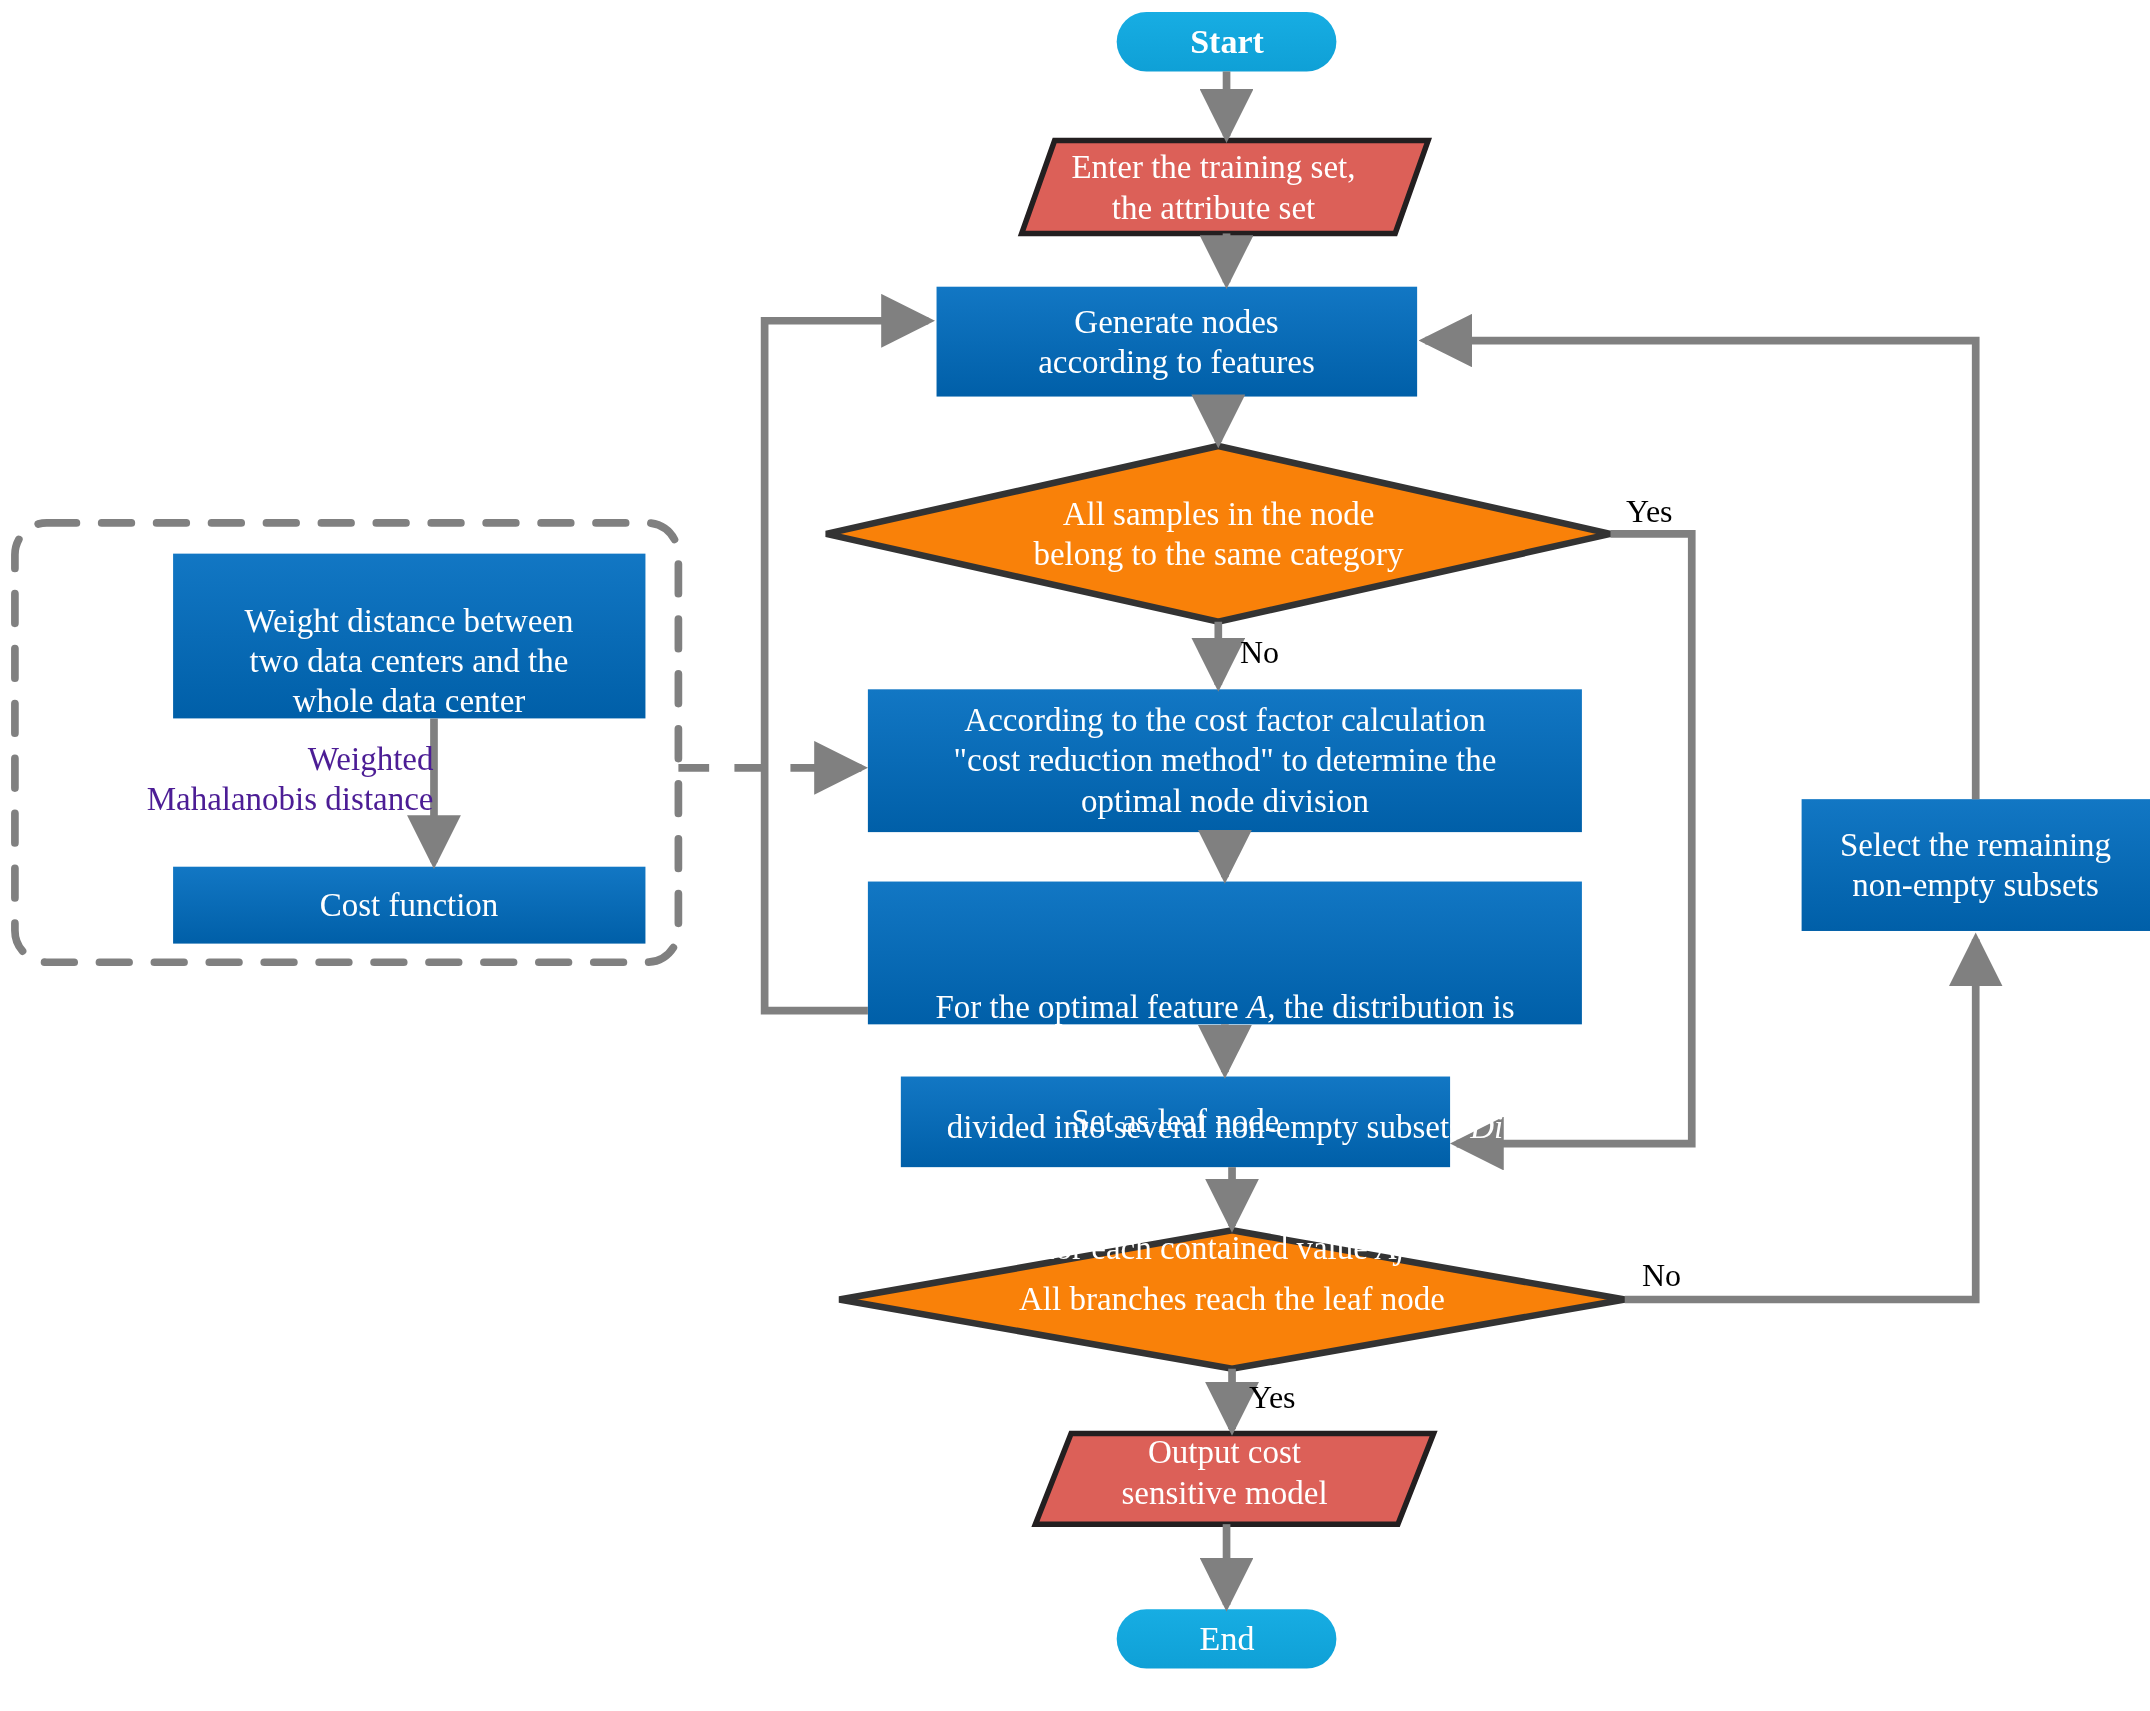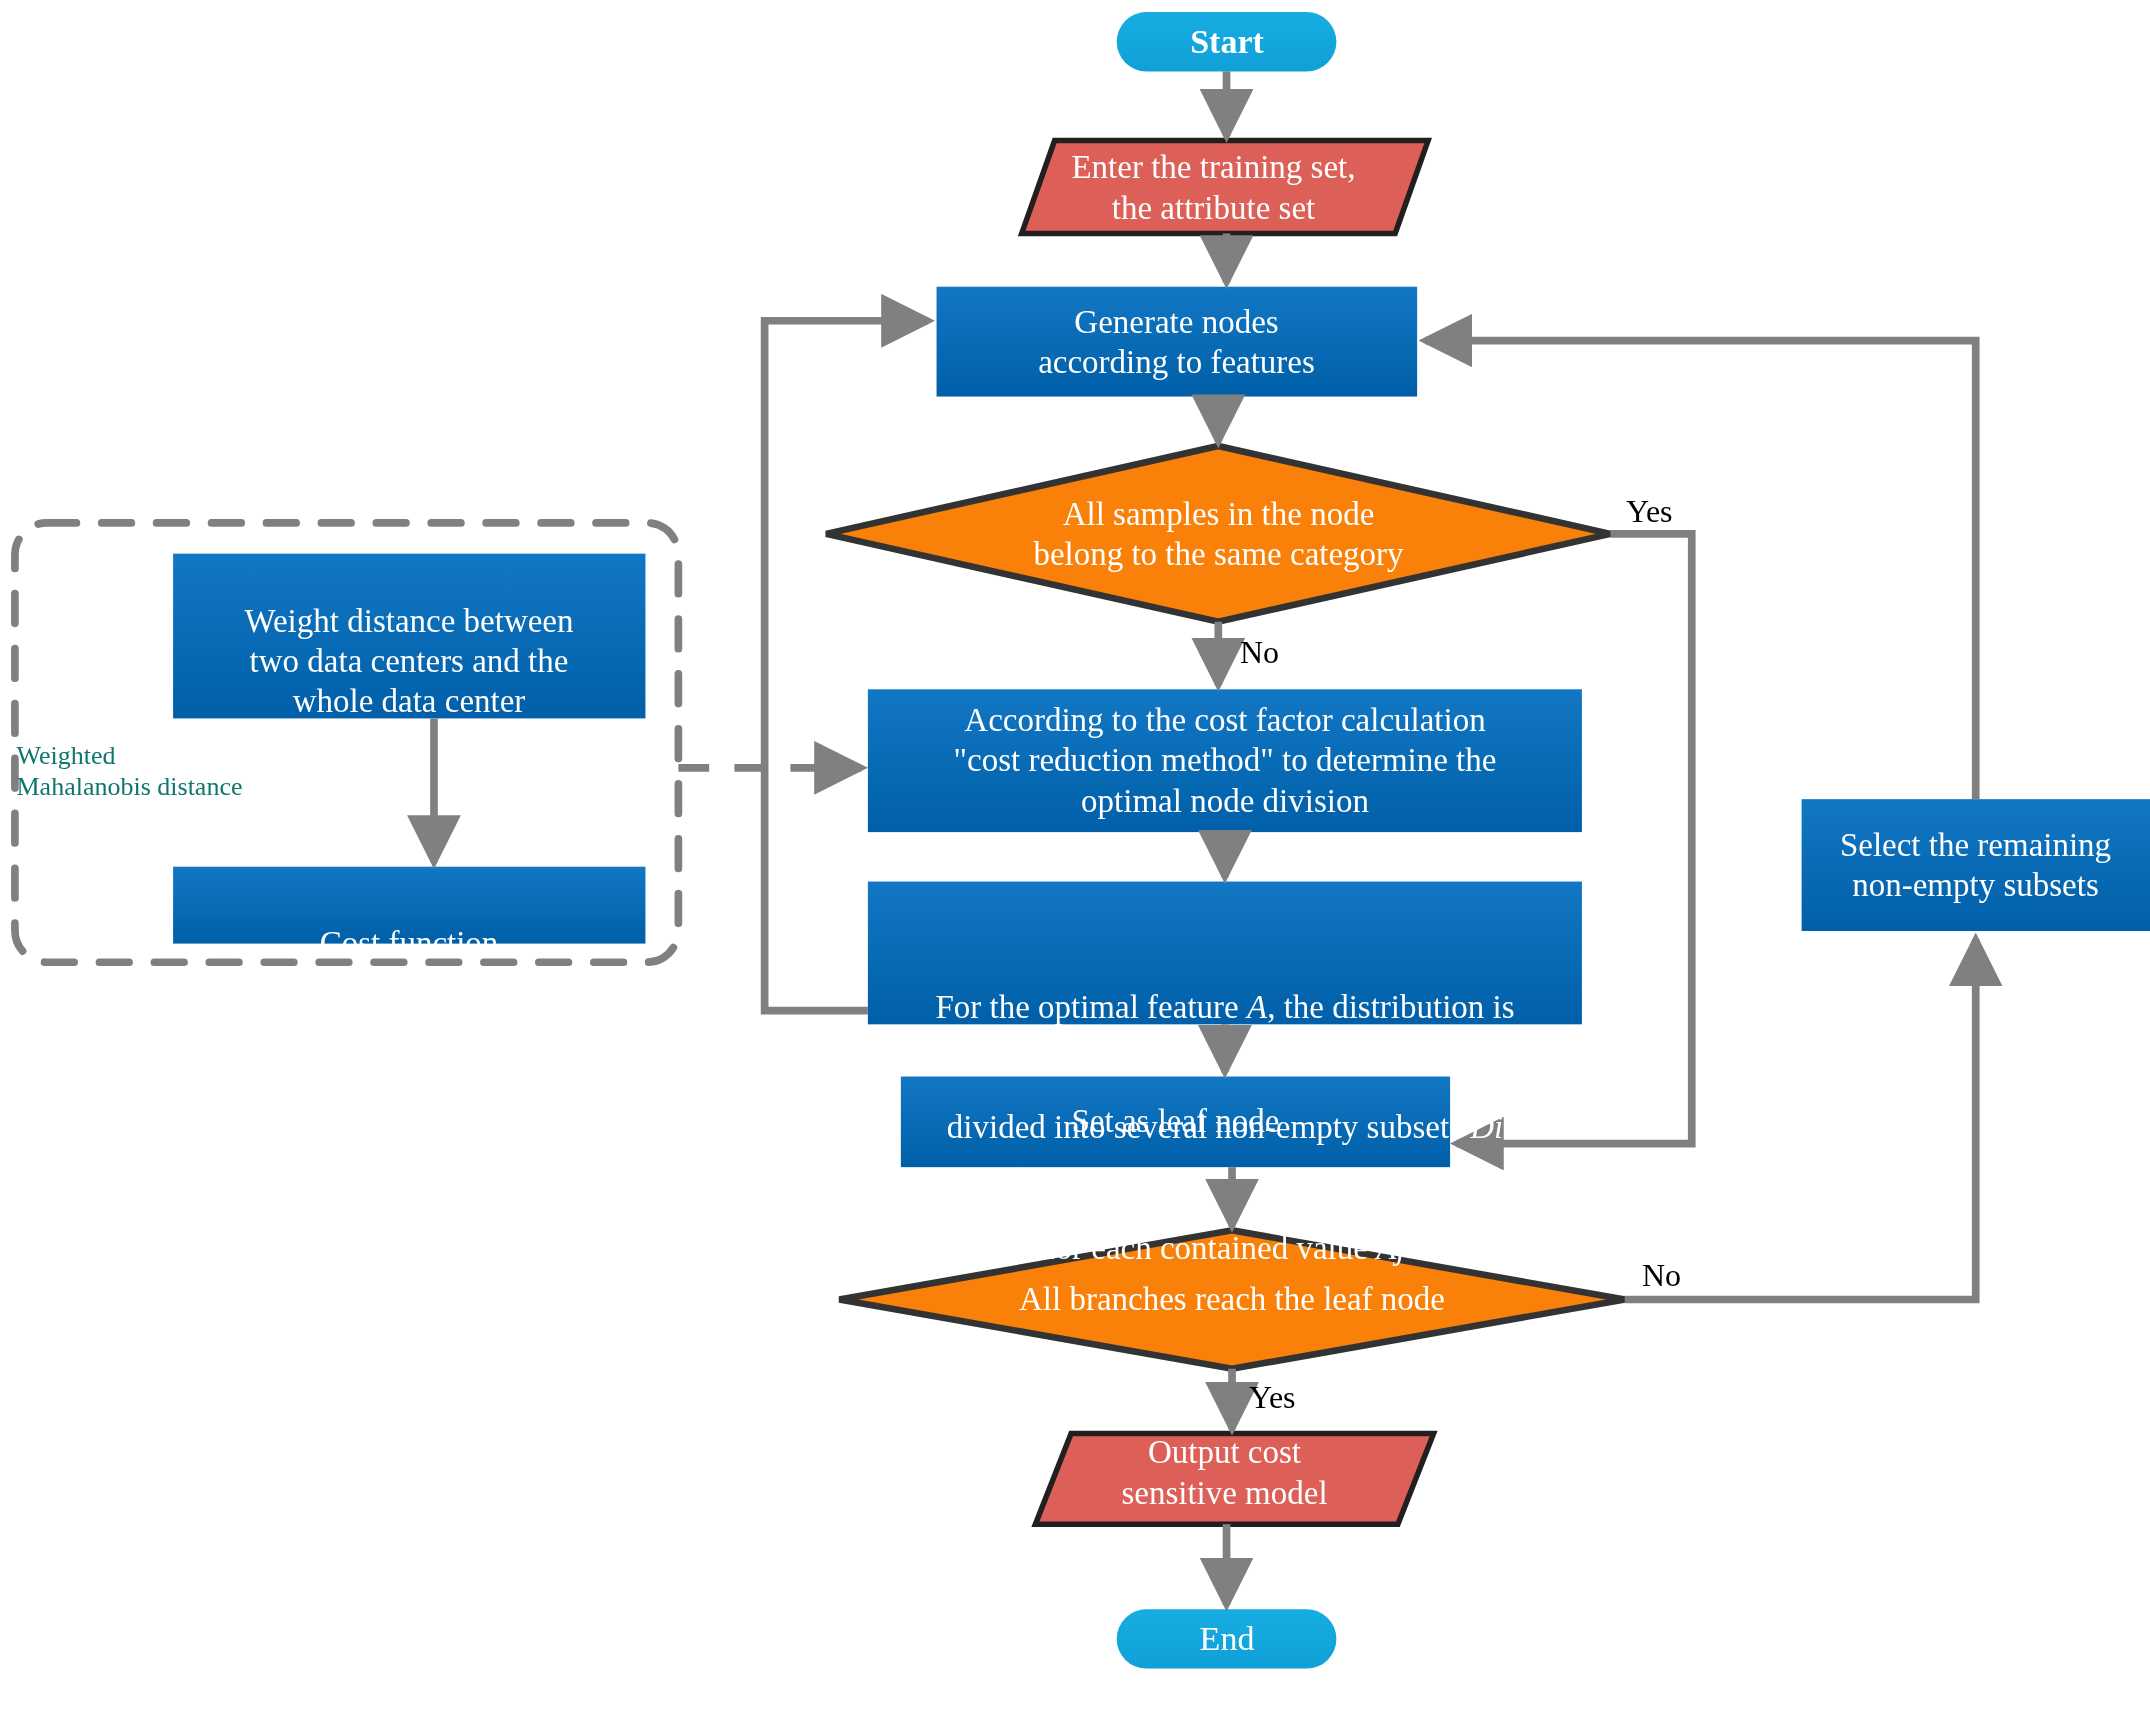--- a/index.html
+++ b/index.html
@@ -41,25 +41,25 @@
     font-size: 32px;
     line-height: 1.15;
     white-space: pre-line;
   }
   .term-label { font-size: 34px; font-weight: bold; }
   .io-label   { font-size: 33px; }
   .proc-label { font-size: 33px; }
   .dec-label  { font-size: 33px; }
   .annot-label {
     position: absolute;
-    color: #0f766e;
+    color: #4c1d95;
     font-family: "Liberation Serif", "DejaVu Serif", serif;
-    font-size: 26px;
+    font-size: 33px;
     line-height: 1.2;
-    text-align: left;
+    text-align: right;
     white-space: pre-line;
   }
   .italic { font-style: italic; }
 </style>
 </head>
 <body>
 
 <div id="canvas">
 
   <svg id="flow-svg" viewBox="0 0 3916 3117">
@@ -178,21 +178,21 @@
 
   <div class="node-label term-label" style="left:1117px; top:1609px; width:220px; height:59px; font-weight:normal;">End</div>
 
   <div class="node-label proc-label" style="left:1801px; top:799px; width:349px; height:132px;">Select the remaining
 non-empty subsets</div>
 
   <div class="node-label proc-label" style="left:173px; top:554px; width:472px; height:214px;">Weight distance between
 two data centers and the
 whole data center</div>
 
-  <div class="node-label proc-label" style="left:173px; top:905px; width:472px; height:77px;">Cost function</div>
+  <div class="node-label proc-label" style="left:173px; top:867px; width:472px; height:77px;">Cost function</div>
 
   <div class="edge-label" style="left:1626px; top:493px;">Yes</div>
 
   <div class="edge-label" style="left:1240px; top:634px;">No</div>
 
   <div class="edge-label" style="left:1642px; top:1257px;">No</div>
 
   <div class="edge-label" style="left:1249px; top:1379px;">Yes</div>
 
   <div class="annot-label" style="left:16.5px; top:740px; width:417px;">Weighted

